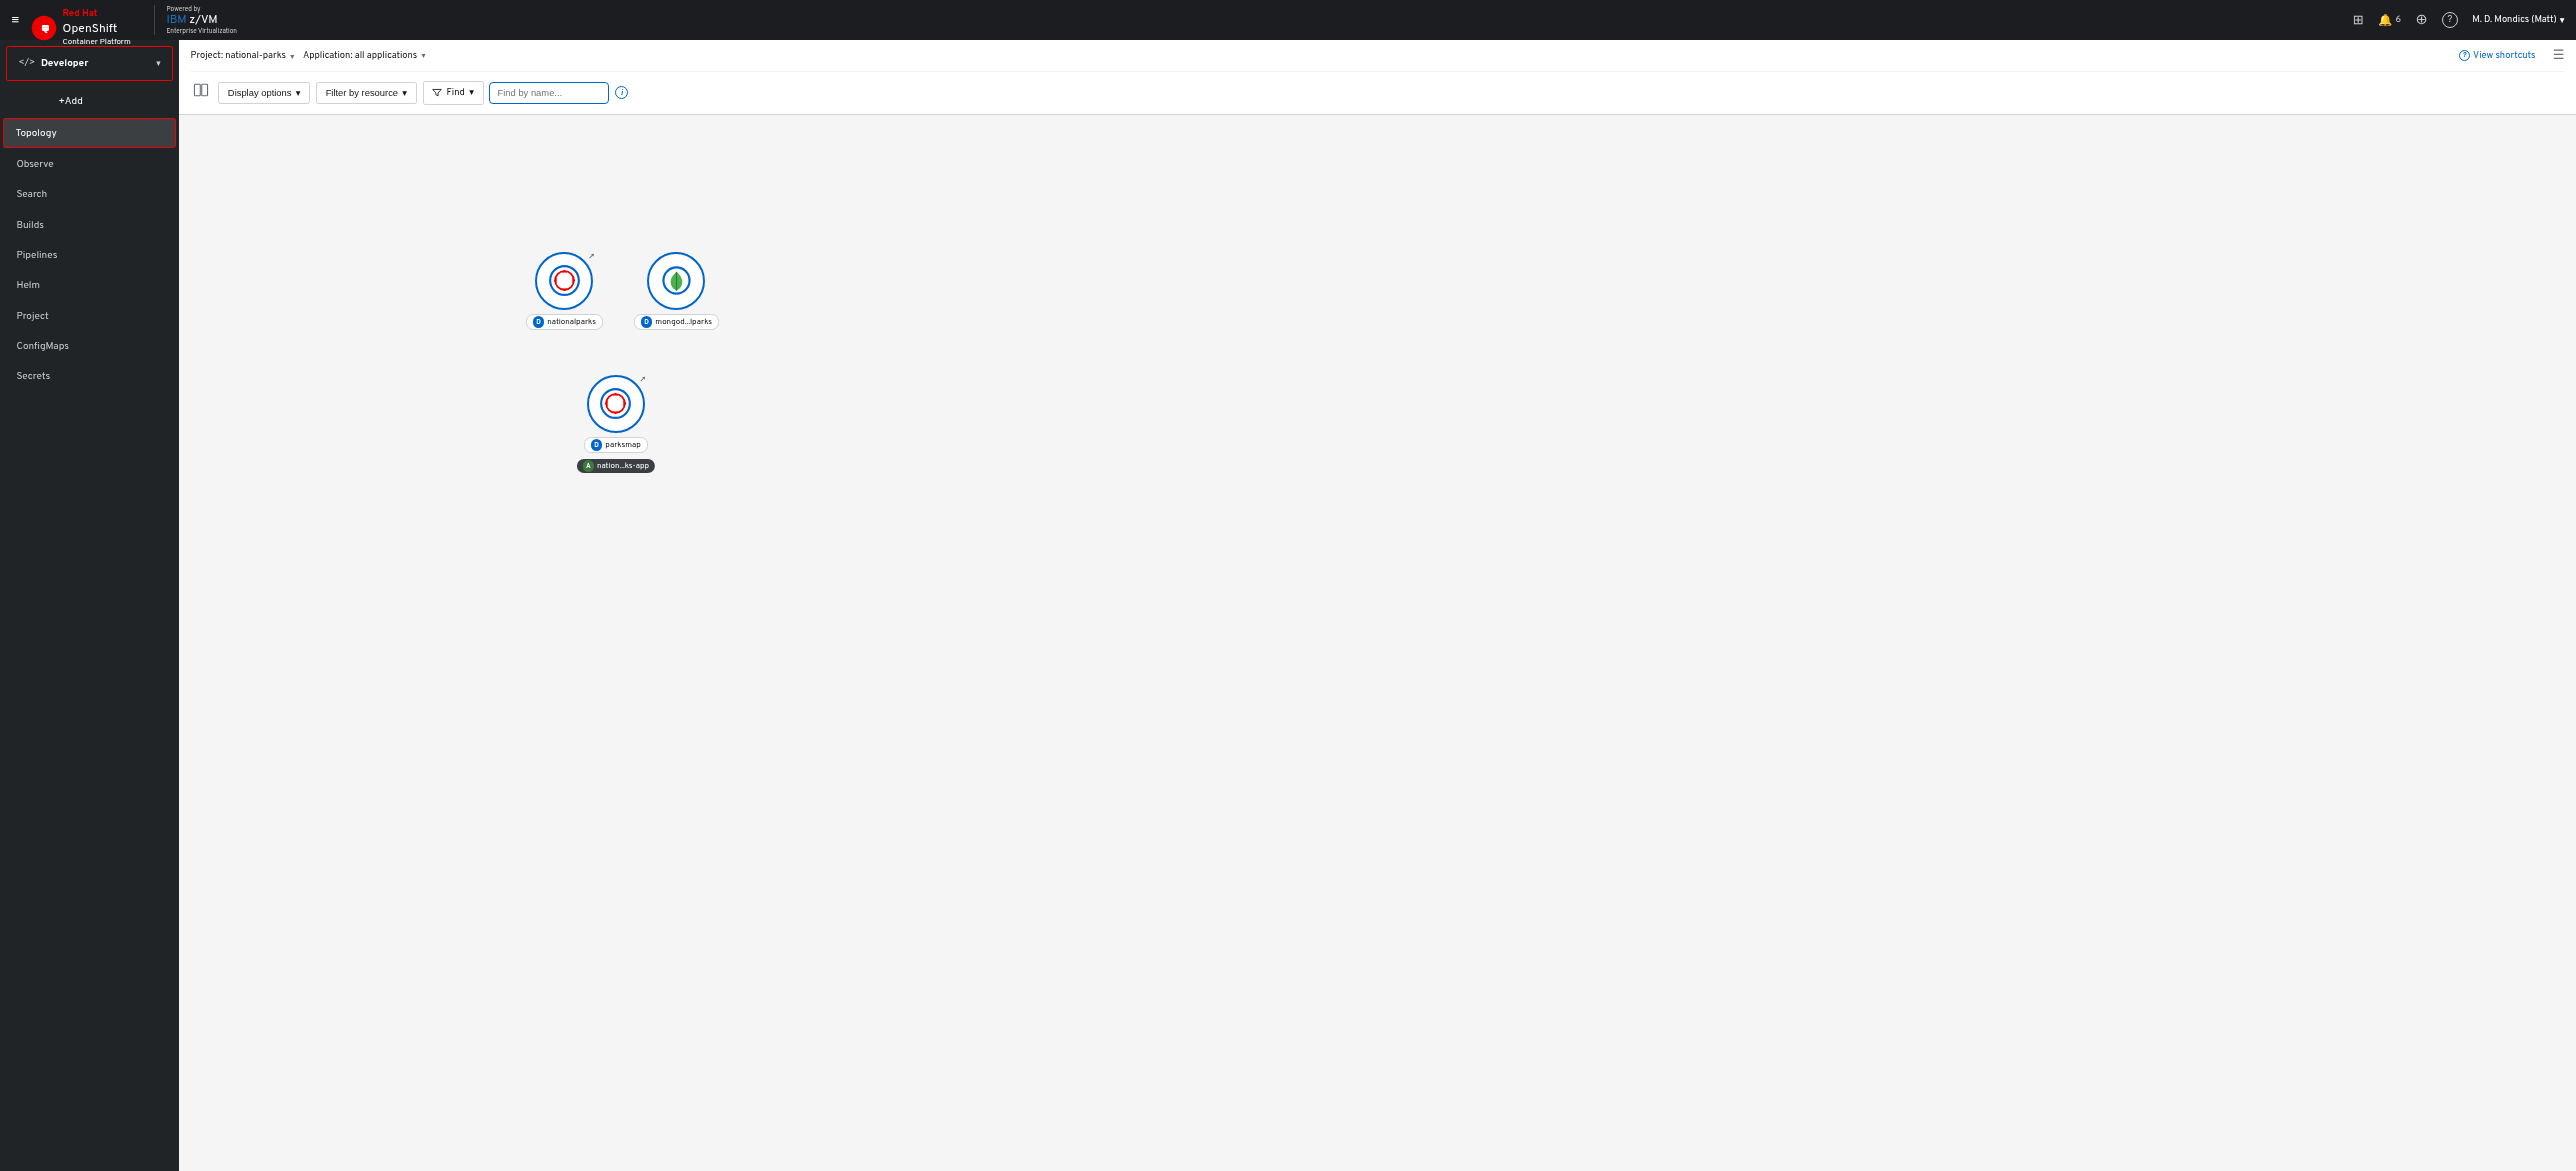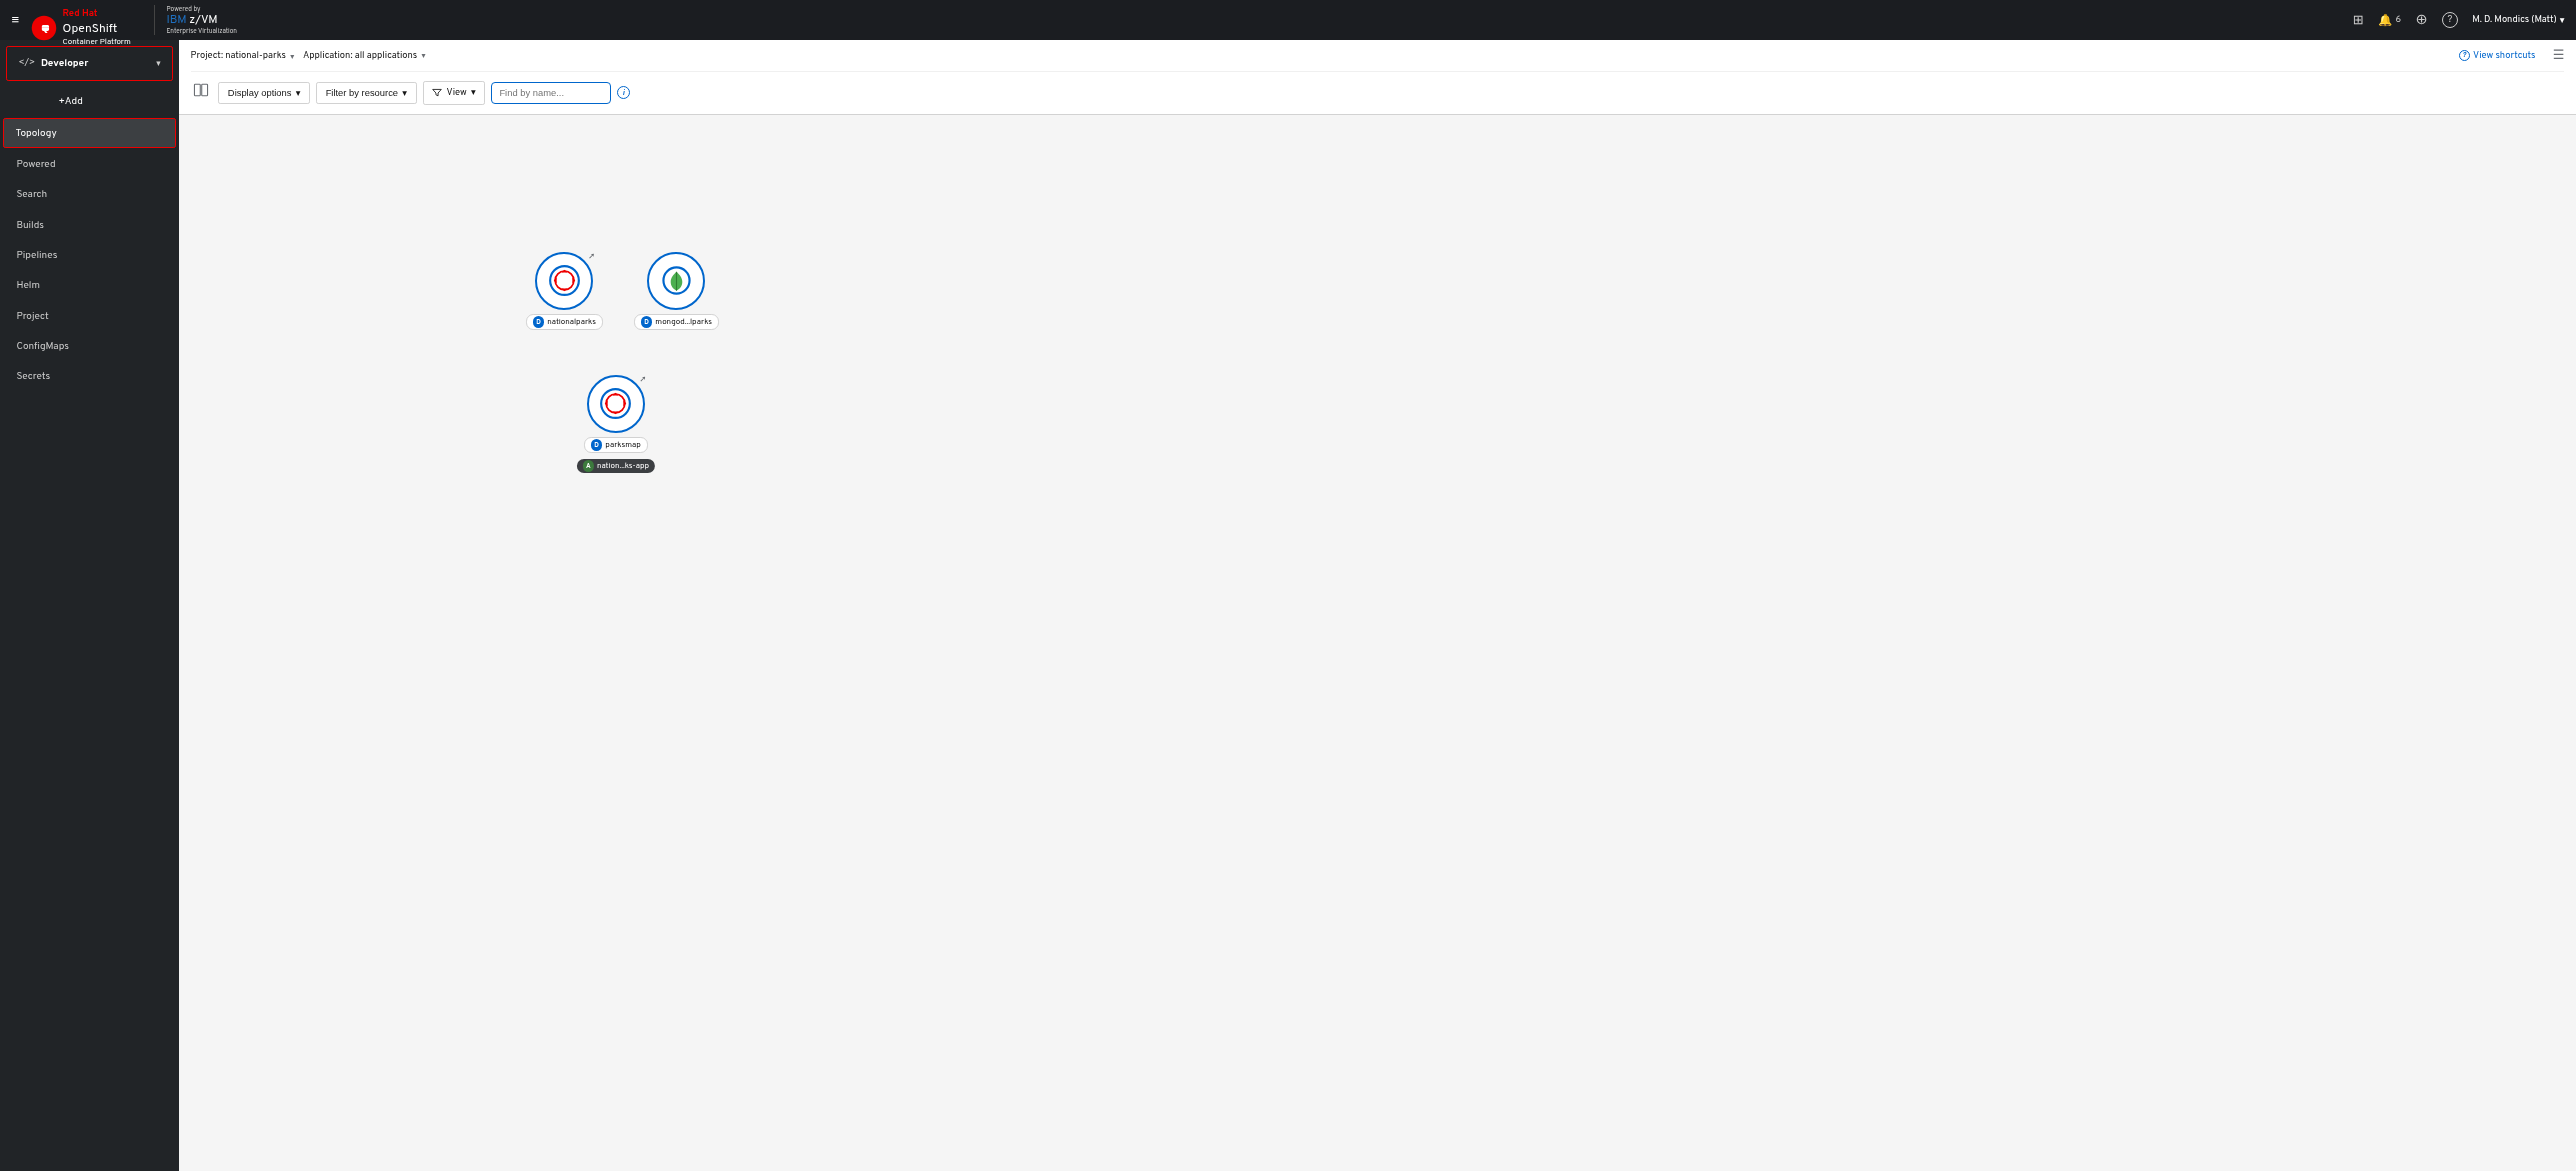--- a/index.html
+++ b/index.html
@@ -339,21 +339,21 @@
       </div>
       <span class="chevron">▾</span>
     </div>
 
     <div class="sidebar-add">+Add</div>
 
     <div class="sidebar-nav-item active">
       <span>Topology</span>
     </div>
     <div class="sidebar-nav-item">
-      <span>Powered</span>
+      <span>Observe</span>
     </div>
     <div class="sidebar-nav-item">
       <span>Search</span>
     </div>
     <div class="sidebar-nav-item">
       <span>Builds</span>
     </div>
     <div class="sidebar-nav-item">
       <span>Pipelines</span>
     </div>
@@ -404,21 +404,21 @@
           <span>▾</span>
         </button>
         <button class="filter-resource-btn">
           <span>Filter by resource</span>
           <span>▾</span>
         </button>
         <div class="name-filter">
           <svg width="10" height="10" viewBox="0 0 14 14" fill="none">
             <path d="M1 2h12l-4.5 5v4l-3-1.5V7L1 2z" stroke="#151515" stroke-width="1.2" fill="none"></path>
           </svg>
-          <span>View</span>
+          <span>Find</span>
           <span>▾</span>
         </div>
         <input class="search-input" type="text" placeholder="Find by name..." style="">
         <div class="info-icon">i</div>
       </div>
     </div>
 
     <div class="topology-canvas">
 
       <div class="app-group">

